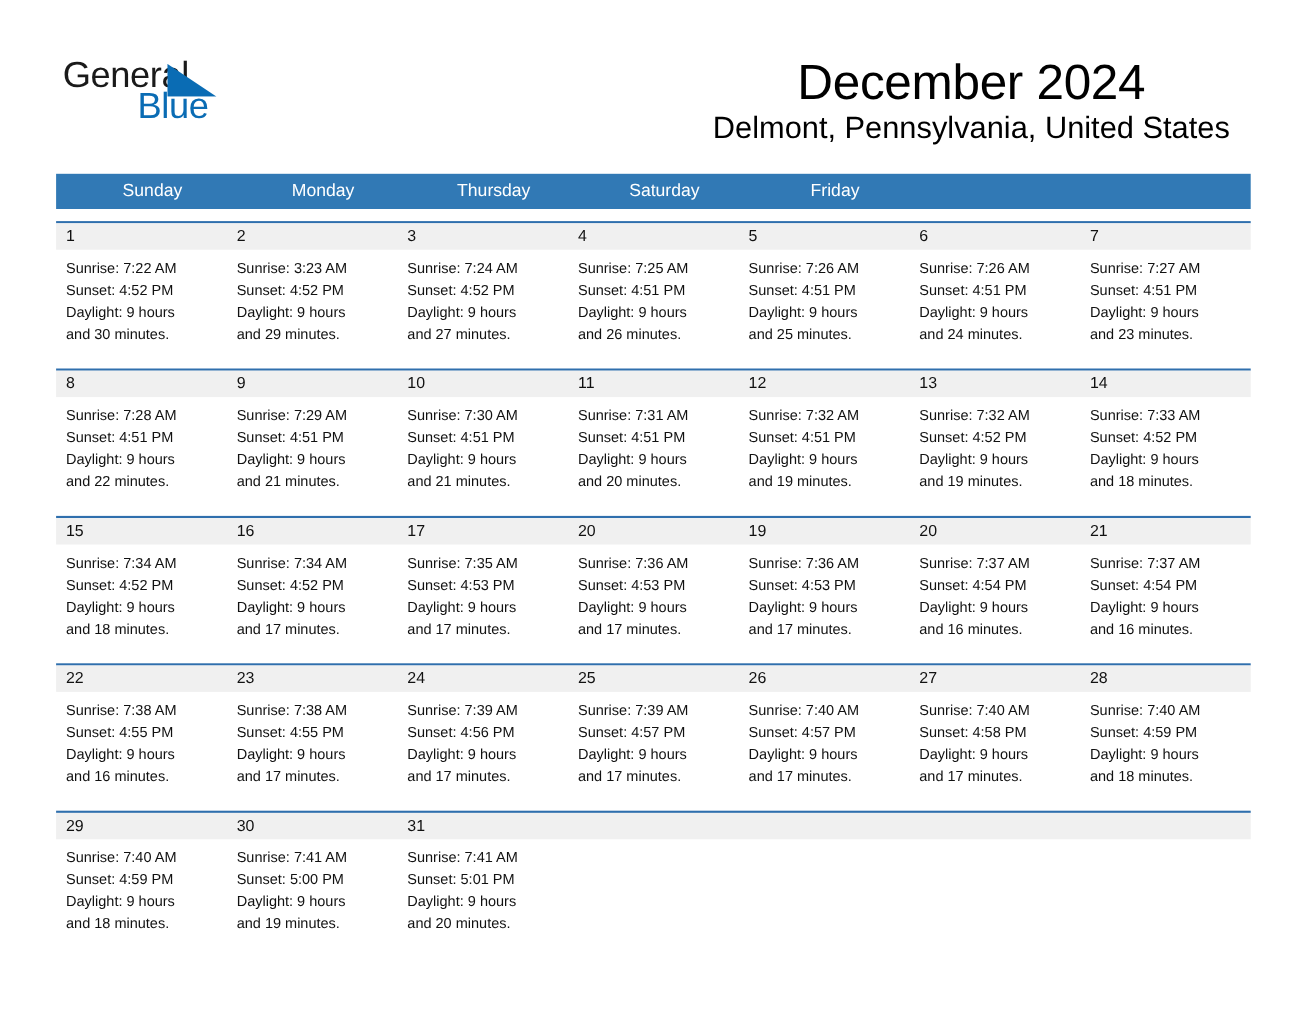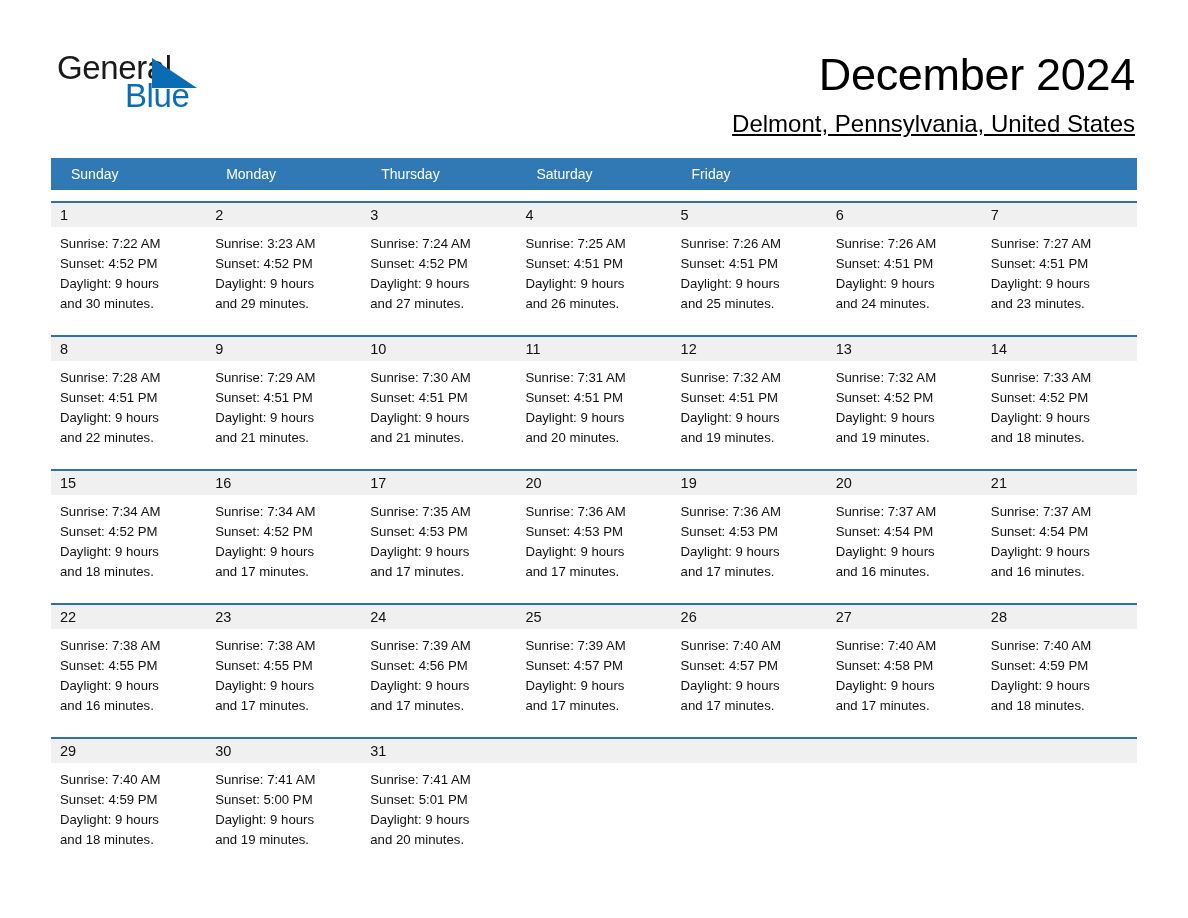--- a/index.html
+++ b/index.html
@@ -66,64 +66,64 @@
     line-height: 36px;
     letter-spacing: -0.4px;
     color: #0a6cb4;
     font-family: "Liberation Sans", sans-serif;
     white-space: nowrap;
     text-align: center;
   }
 
   .title-block {
     position: absolute;
-    right: 53px;
+    right: 70px;
     top: 48px;
-    text-align: right;
+    text-align: center;
   }
   .month-title {
     font-size: 45px;
     line-height: 54px;
     font-weight: normal;
     color: #000000;
     white-space: nowrap;
     letter-spacing: -0.3px;
   }
   .location {
-    margin-top: 8px;
-    font-size: 24px;
+    margin-top: 0;
+    font-size: 28px;
     line-height: 28px;
     font-weight: normal;
     color: #000000;
     white-space: nowrap;
-    text-decoration: underline;
   }
 
   
   .calendar {
     position: absolute;
     left: 51px;
     top: 158px;
     width: 1086px;
   }
 
   .weekdays {
     display: grid;
     grid-template-columns: repeat(7, 1fr);
     background: #3179b5;
     height: 32px;
   }
   .weekday {
     color: #ffffff;
-    font-size: 14px;
+    font-size: 16px;
     line-height: 32px;
     padding-left: 20px;
     box-sizing: border-box;
     white-space: nowrap;
     overflow: hidden;
+    text-align: center;
   }
 
   .week {
     border-top: 2px solid #2f6fad;
     margin-top: 11px;
   }
   .week:first-of-type {
     border-top: none;
     margin-top: 0;
   }

